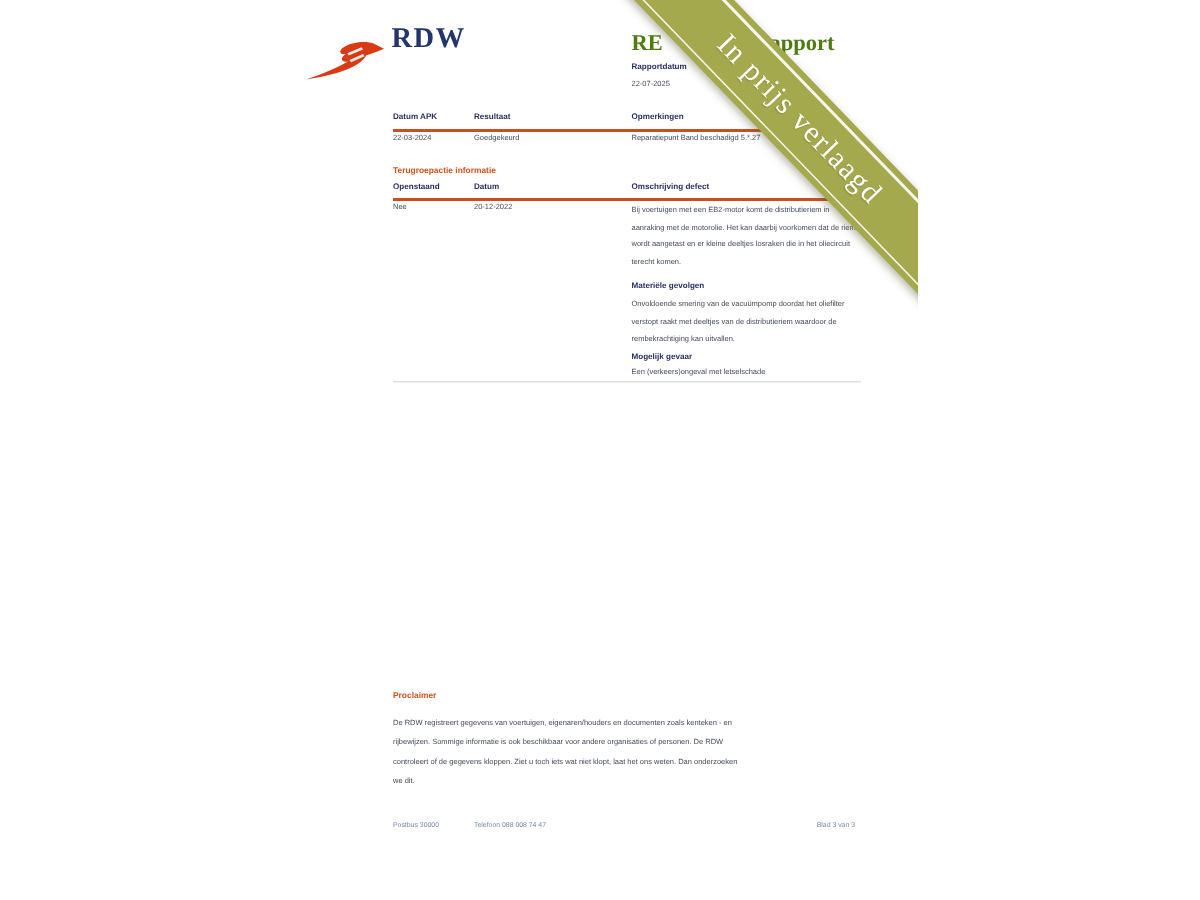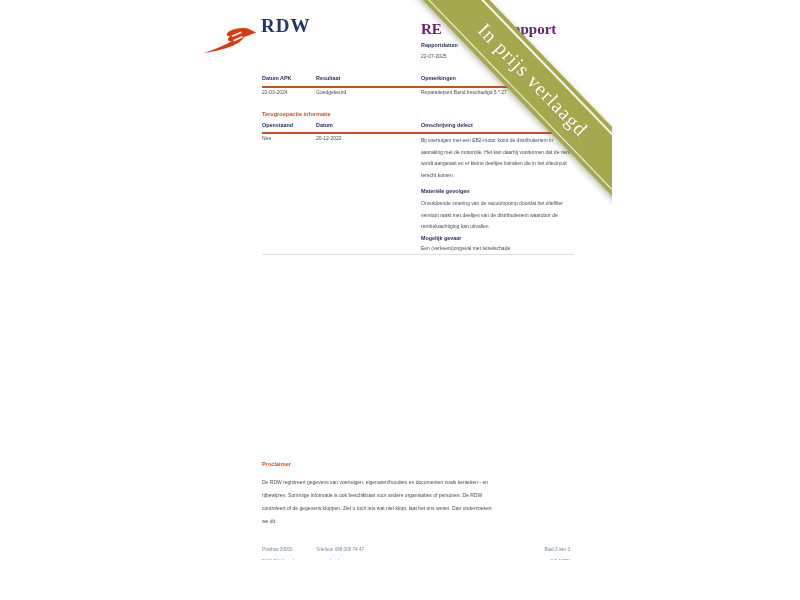--- a/index.html
+++ b/index.html
@@ -12,21 +12,21 @@
     background:#ffffff;overflow:hidden;
   }
   .abs{position:absolute;white-space:nowrap;}
   
   .logo-text{
     left:73px;top:15px;font-family:"Liberation Serif",serif;font-weight:bold;
     font-size:19px;color:#24356b;letter-spacing:1px;
   }
   .doc-title{
     top:21px;font-family:"Liberation Serif",serif;font-weight:600;
-    font-size:15px;color:#701a75;
+    font-size:15px;color:#4d7c0f;
   }
   .t-left{left:233px;}
   .t-right{left:325px;}
   .h-bold{font-weight:bold;color:#272f62;font-size:5.4px;}
   .body-txt{color:#474a5c;font-size:5px;}
   .orange-h{color:#d2521c;font-weight:bold;font-size:5.6px;}
   .rule-orange{height:1.5px;background:#c8501f;left:74px;width:308px;}
   .rule-light{height:1px;background:#dddde2;left:74px;width:312px;}
   .footer-txt{color:#7788a6;font-size:4.6px;}
   .lh{line-height:11.5px;}

